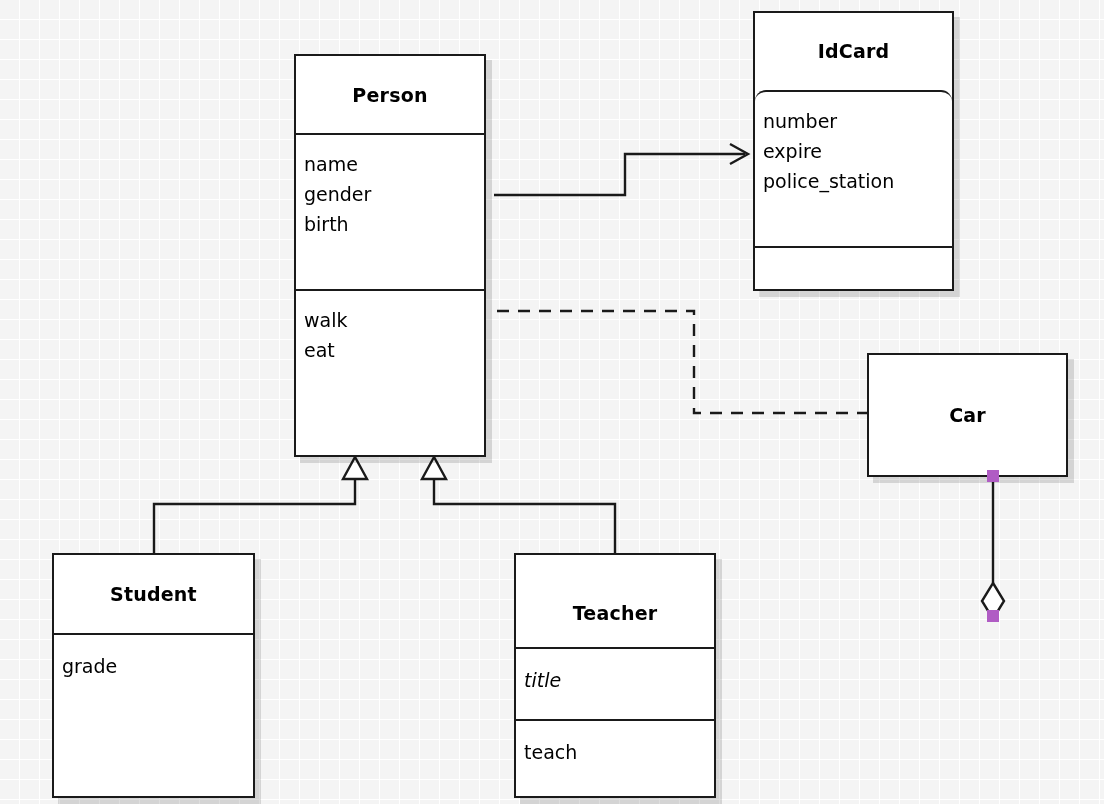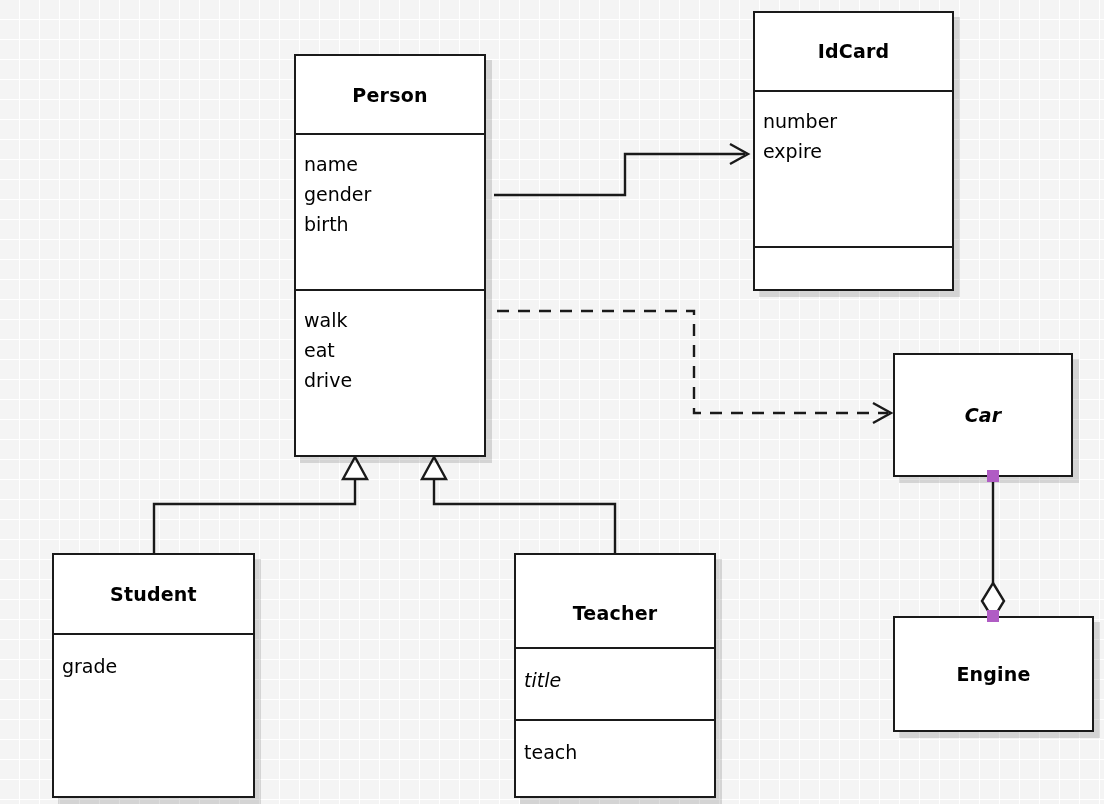--- a/index.html
+++ b/index.html
@@ -108,31 +108,31 @@
       <span>Person</span>
     </div>
     <div class="compartment c-body" style="height:157px;">
       <div class="member">name</div>
       <div class="member">gender</div>
       <div class="member">birth</div>
     </div>
     <div class="compartment c-body" style="height:168px;">
       <div class="member">walk</div>
       <div class="member">eat</div>
-      <div class="member">drive</div>
     </div>
   </div>
 
   <div class="uml-class" style="left:753px; top:11px; width:201px; height:280px;">
     <div class="compartment c-title" style="height:78px;">
       <span>IdCard</span>
     </div>
-    <div class="compartment c-body" style="height:158px;">
+    <div class="compartment c-body" style="height:158px;border-radius:11px;">
       <div class="member">number</div>
       <div class="member">expire</div>
+      <div class="member">police_station</div>
     </div>
     <div class="compartment c-empty" style="height:44px;"></div>
   </div>
 
   <div class="uml-class" style="left:52px; top:553px; width:203px; height:245px;">
     <div class="compartment c-title" style="height:78px;align-items:center;">
       <span>Student</span>
     </div>
     <div class="compartment c-body tight" style="height:80px;">
       <div class="member">grade</div>
@@ -144,28 +144,23 @@
       <span>Teacher</span>
     </div>
     <div class="compartment c-body tight" style="height:80px;font-style:italic;">
       <div class="member">title</div>
     </div>
     <div class="compartment c-body tight" style="height:85px;">
       <div class="member">teach</div>
     </div>
   </div>
 
-  <div class="uml-class" style="left:893px; top:353px; width:180px; height:124px;font-style:italic;">
+  <div class="uml-class" style="left:867px; top:353px; width:201px; height:124px;">
     <div class="compartment c-title" style="height:100%;">
       <span>Car</span>
     </div>
   </div>
 
-  <div class="uml-class" style="left:893px; top:616px; width:201px; height:116px;">
-    <div class="compartment c-title" style="height:100%;">
-      <span>Engine</span>
-    </div>
-  </div>
 
   <div class="handle" style="left:987px; top:470px;"></div>
   <div class="handle" style="left:987px; top:610px;"></div>
 
 </div>
 
 </body></html>

